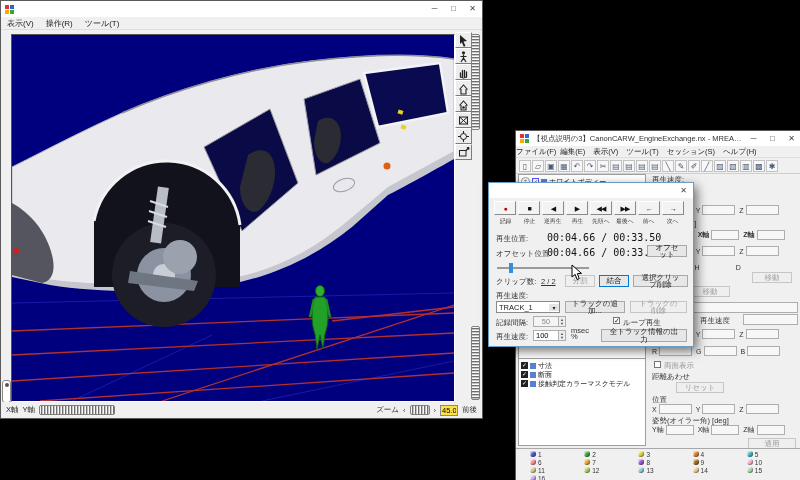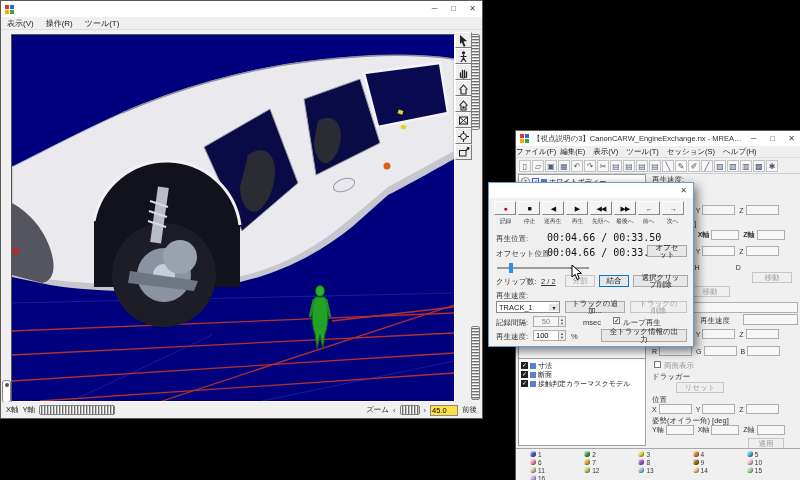--- a/index.html
+++ b/index.html
@@ -201,21 +201,21 @@
 
       <div style="position:absolute;left:0;right:0;bottom:0;height:16px;background:#f0f0f0;display:flex;align-items:center;gap:4px;padding:0 5px;font-size:7.5px;">
         <span>X軸</span>
         <span>Y軸</span>
         <span class="wheel-h" style="width:74px;height:8px;"></span>
         <span style="flex:1;"></span>
         <span>ズーム</span>
         <span style="color:#444;">‹</span>
         <span class="wheel-h" style="width:18px;height:8px;"></span>
         <span style="color:#444;">›</span>
-        <input style="width: 28px; height: 11px; font-size: 7.5px; text-align: left; border: 1px solid rgb(136, 136, 136); background: #fde047; padding: 0px 1px; box-sizing: border-box;" value="45.0">
+        <input style="width: 18px; height: 11px; font-size: 7.5px; text-align: left; border: 1px solid rgb(136, 136, 136); background: #fde047; padding: 0px 1px; box-sizing: border-box;" value="45.0">
         <span>前後</span>
       </div>
     </div>
   </div>
 
   <div class="win" id="server-win" style="left:515px;top:130px;width:285px;height:350px;">
     <div class="titlebar" style="height:15px;font-size:7.5px;">
       <span class="appicon">
           <i style="background:#d33;"></i>
           <i style="background:#36c;"></i>
@@ -404,21 +404,21 @@
             </span>
             <span class="cell">
               <span class="clbl">B</span>
               <span class="cfld"></span>
             </span>
           </div>
 
         <span class="chk" style="position:absolute;left:6px;top:187px;"></span>
         <span class="lbl" style="left:16px;top:188px;color:#999;">両面表示</span>
 
-        <span class="lbl" style="left:4px;top:199px;">ドラッガー</span>
+        <span class="lbl" style="left:4px;top:199px;">距離あわせ</span>
         <button class="btn gray" style="left:28px;top:208px;width:48px;height:11px;">リセット</button>
 
         <span class="lbl" style="left:4px;top:222px;">位置</span>
         <div class="tri" style="left:4px;top:230px;">
 
         <span class="cell">
               <span class="clbl">X</span>
               <span class="cfld"></span>
             </span>
             <span class="cell">
@@ -441,21 +441,21 @@
             <span class="cell">
               <span class="clbl">X軸</span>
               <span class="cfld" style="width:28px;"></span>
             </span>
             <span class="cell">
               <span class="clbl">Z軸</span>
               <span class="cfld" style="width:28px;"></span>
             </span>
           </div>
 
-        <button class="btn gray" style="left:100px;top:264px;width:36px;height:12px;text-align:center;">適用</button>
+        <button class="btn gray" style="left:100px;top:264px;width:48px;height:12px;text-align:center;">適用</button>
       </div>
     </div>
 
     <div class="legend">
 
         <span class="litem">
           <span class="dot" style="background: rgb(80, 88, 200);"></span>
           <span>1</span>
         </span>
 
@@ -626,21 +626,21 @@
     </div>
     <button class="btn" style="left:76px;top:118px;width:60px;height:12px;">トラックの追加...</button>
     <button class="btn gray" style="left:141px;top:118px;width:57px;height:12px;">トラックの削除</button>
 
     <span class="lbl" style="left:7px;top:136px;">記録間隔:</span>
     <input style="position: absolute; left: 44px; top: 133px; width: 26px; height: 11px; font-size: 7.5px; color: rgb(136, 136, 136); border: 1px solid rgb(174, 174, 174); background: rgb(244, 244, 244); padding: 0px 2px; box-sizing: border-box; text-align: center;" value="50">
     <span class="spin" style="left:70px;top:133px;">
         <span>▲</span>
         <span>▼</span>
       </span>
-    <span class="lbl" style="left:82px;top:136px;margin-left:12px;">msec</span>
+    <span class="lbl" style="left:82px;top:144px;">msec</span>
     <span class="chk" style="position:absolute;left:124px;top:134px;">✓</span>
     <span class="lbl" style="left:134px;top:136px;">ループ再生</span>
 
     <span class="lbl" style="left:7px;top:150px;">再生速度:</span>
     <input style="position: absolute; left: 44px; top: 147px; width: 26px; height: 11px; font-size: 7.5px; border: 1px solid rgb(174, 174, 174); background: rgb(255, 255, 255); padding: 0px 2px; box-sizing: border-box;" value="100">
     <span class="spin" style="left:70px;top:147px;">
         <span>▲</span>
         <span>▼</span>
       </span>
     <span class="lbl" style="left:82px;top:150px;">%</span>

